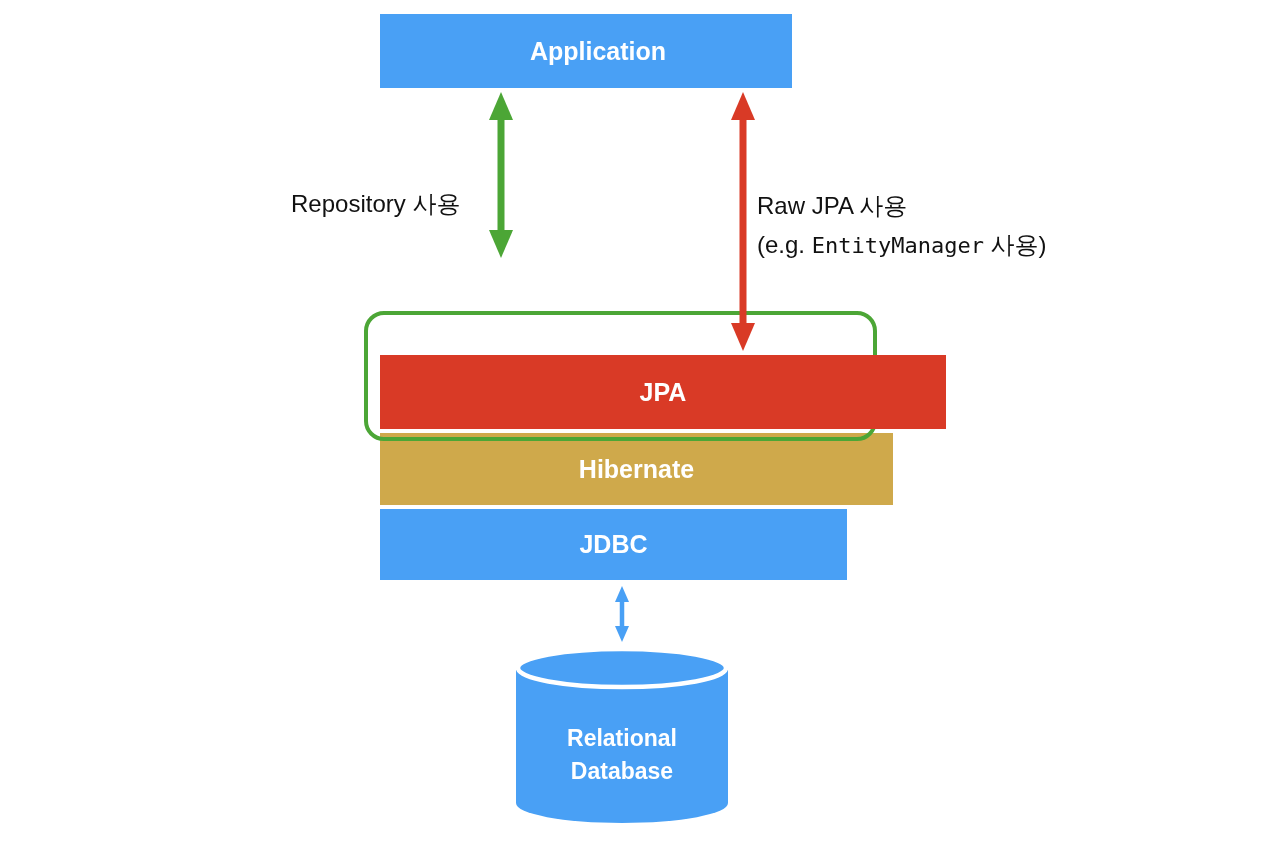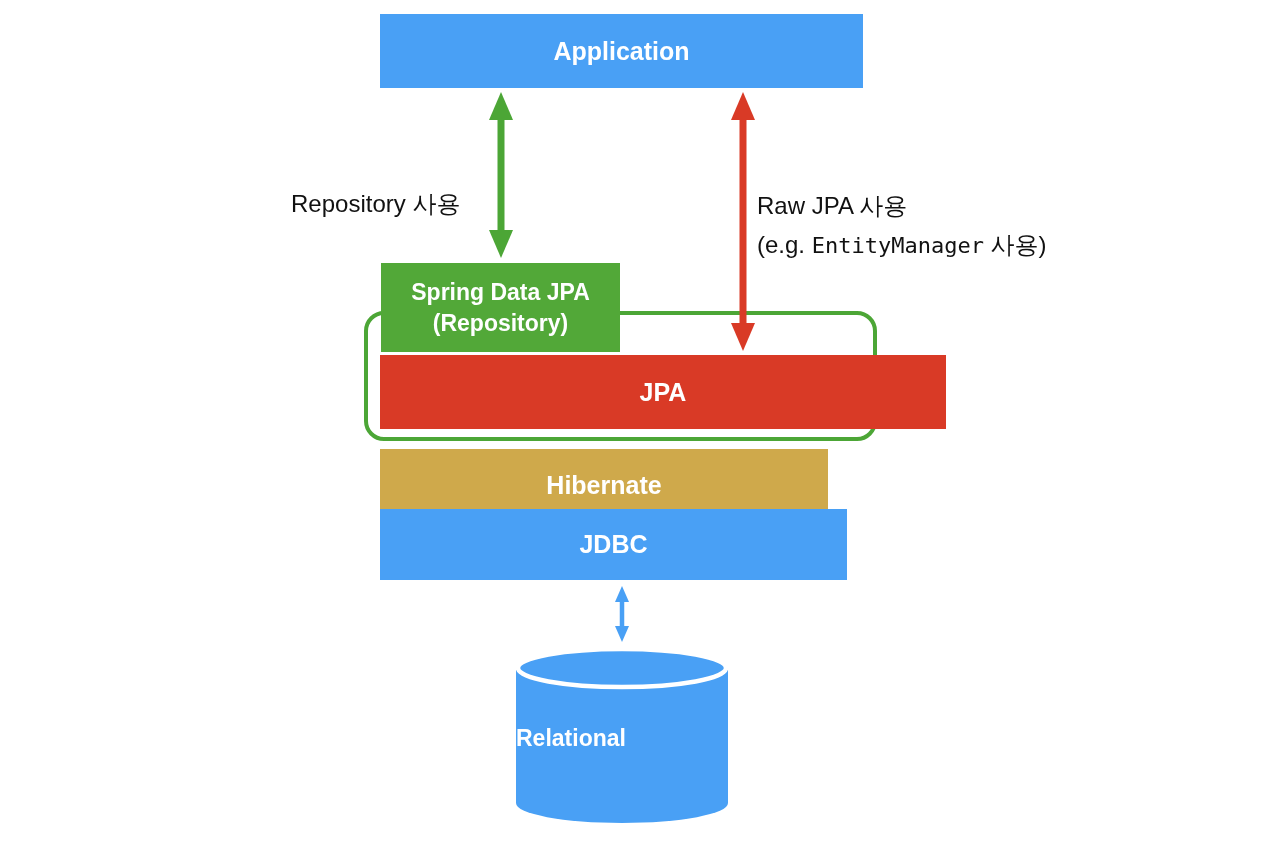--- a/index.html
+++ b/index.html
@@ -14,24 +14,24 @@
   .layer-box {
     position: absolute;
     display: flex;
     align-items: center;
     justify-content: center;
     flex-direction: column;
     color: var(--box_text);
     font-weight: 600;
     text-align: center;
   }
-  .box-application { left: 380px; top: 14px;  width: 483px; height: 74px; background: var(--blue);  font-size: 25px; z-index: 3; }
+  .box-application { left: 380px; top: 14px;  width: 388px; height: 74px; background: var(--blue);  font-size: 25px; z-index: 3; padding-left: 24px; }
   .box-spring     { left: 381px; top: 263px; width: 239px; height: 89px; background: var(--green); font-size: 23px; line-height: 31px; z-index: 3; }
   .box-jpa        { left: 380px; top: 355px; width: 566px; height: 74px; background: var(--red);   font-size: 25px; z-index: 3; }
-  .box-hibernate  { left: 380px; top: 433px; width: 448px; height: 72px; background: var(--gold);  font-size: 25px; z-index: 1; margin-top: 16px; }
+  .box-hibernate  { left: 380px; top: 433px; width: 513px; height: 72px; background: var(--gold);  font-size: 25px; z-index: 1; }
   .box-jdbc       { left: 380px; top: 509px; width: 467px; height: 71px; background: var(--blue);  font-size: 25px; z-index: 1; }
   .jpa-outline {
     position: absolute;
     left: 364px; top: 311px; width: 513px; height: 130px;
     border: 4px solid var(--green_outline);
     border-radius: 20px;
     box-sizing: border-box;
     background: transparent;
     z-index: 2;
   }
@@ -49,20 +49,21 @@
   .note-repository { left: 291px; top: 161px; line-height: 30px; margin-top: 28px; }
   .note-rawjpa     { left: 757px; top: 186px; line-height: 39px; }
   .code {
     font-family: "DejaVu Sans Mono", monospace;
     font-size: 22px;
   }
   .db-cylinder { position: absolute; left: 516px; top: 646px; z-index: 1; }
   .db-label {
     position: absolute;
     left: 516px; top: 722px; width: 212px;
+    text-align: center;
     color: var(--box_text);
     font-size: 23px;
     font-weight: 600;
     line-height: 33px;
     z-index: 2;
   }
 </style>
 </head>
 <body>
 
@@ -88,24 +89,20 @@
     <span>Repository 사용</span>
   </div>
 
   <div class="note note-rawjpa">
     <div>Raw JPA 사용</div>
     <div><span>(e.g. </span><span class="code">EntityManager</span><span> 사용)</span></div>
   </div>
 
   <div class="jpa-outline"></div>
 
-  <div class="layer-box box-spring">
-    <span>Spring Data JPA</span>
-    <span>(Repository)</span>
-  </div>
 
   <div class="layer-box box-jpa">
     <span>JPA</span>
   </div>
 
   <div class="layer-box box-hibernate">
     <span>Hibernate</span>
   </div>
 
   <div class="layer-box box-jdbc">
@@ -117,15 +114,16 @@
     <rect x="5.75" y="13" width="4.5" height="30" fill="currentColor"></rect>
     <polygon points="8,56 15,40 1,40" fill="currentColor"></polygon>
   </svg>
 
   <svg class="db-cylinder" width="212" height="179" viewBox="0 0 212 179" aria-hidden="true">
     <path d="M 0 22 L 0 157 A 106 20 0 0 0 212 157 L 212 22 Z" fill="var(--blue)"></path>
     <ellipse cx="106" cy="22" rx="104" ry="19" fill="var(--blue)" stroke="#FFFFFF" stroke-width="4.5"></ellipse>
   </svg>
   <div class="db-label">
     <div>Relational</div>
+    <div>Database</div>
   </div>
 
 </div>
 
 </body></html>

